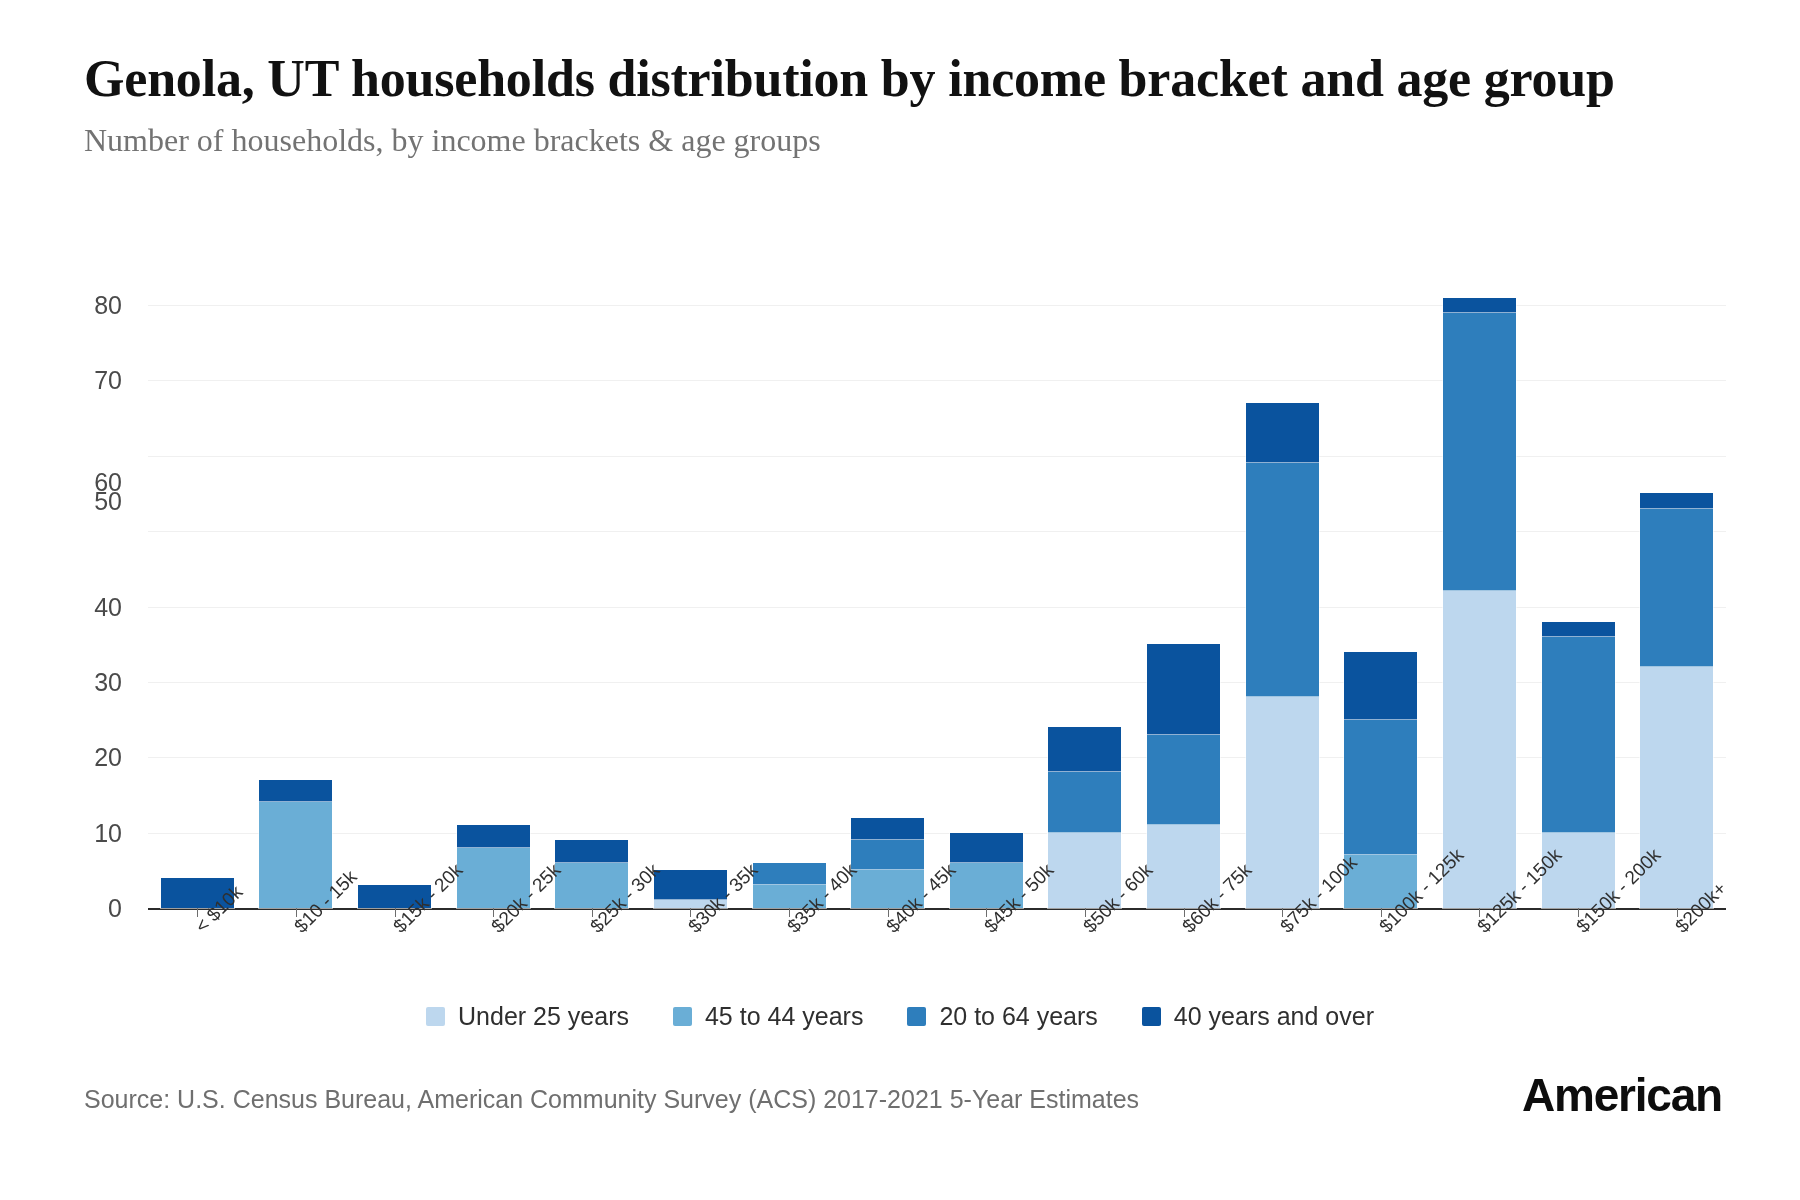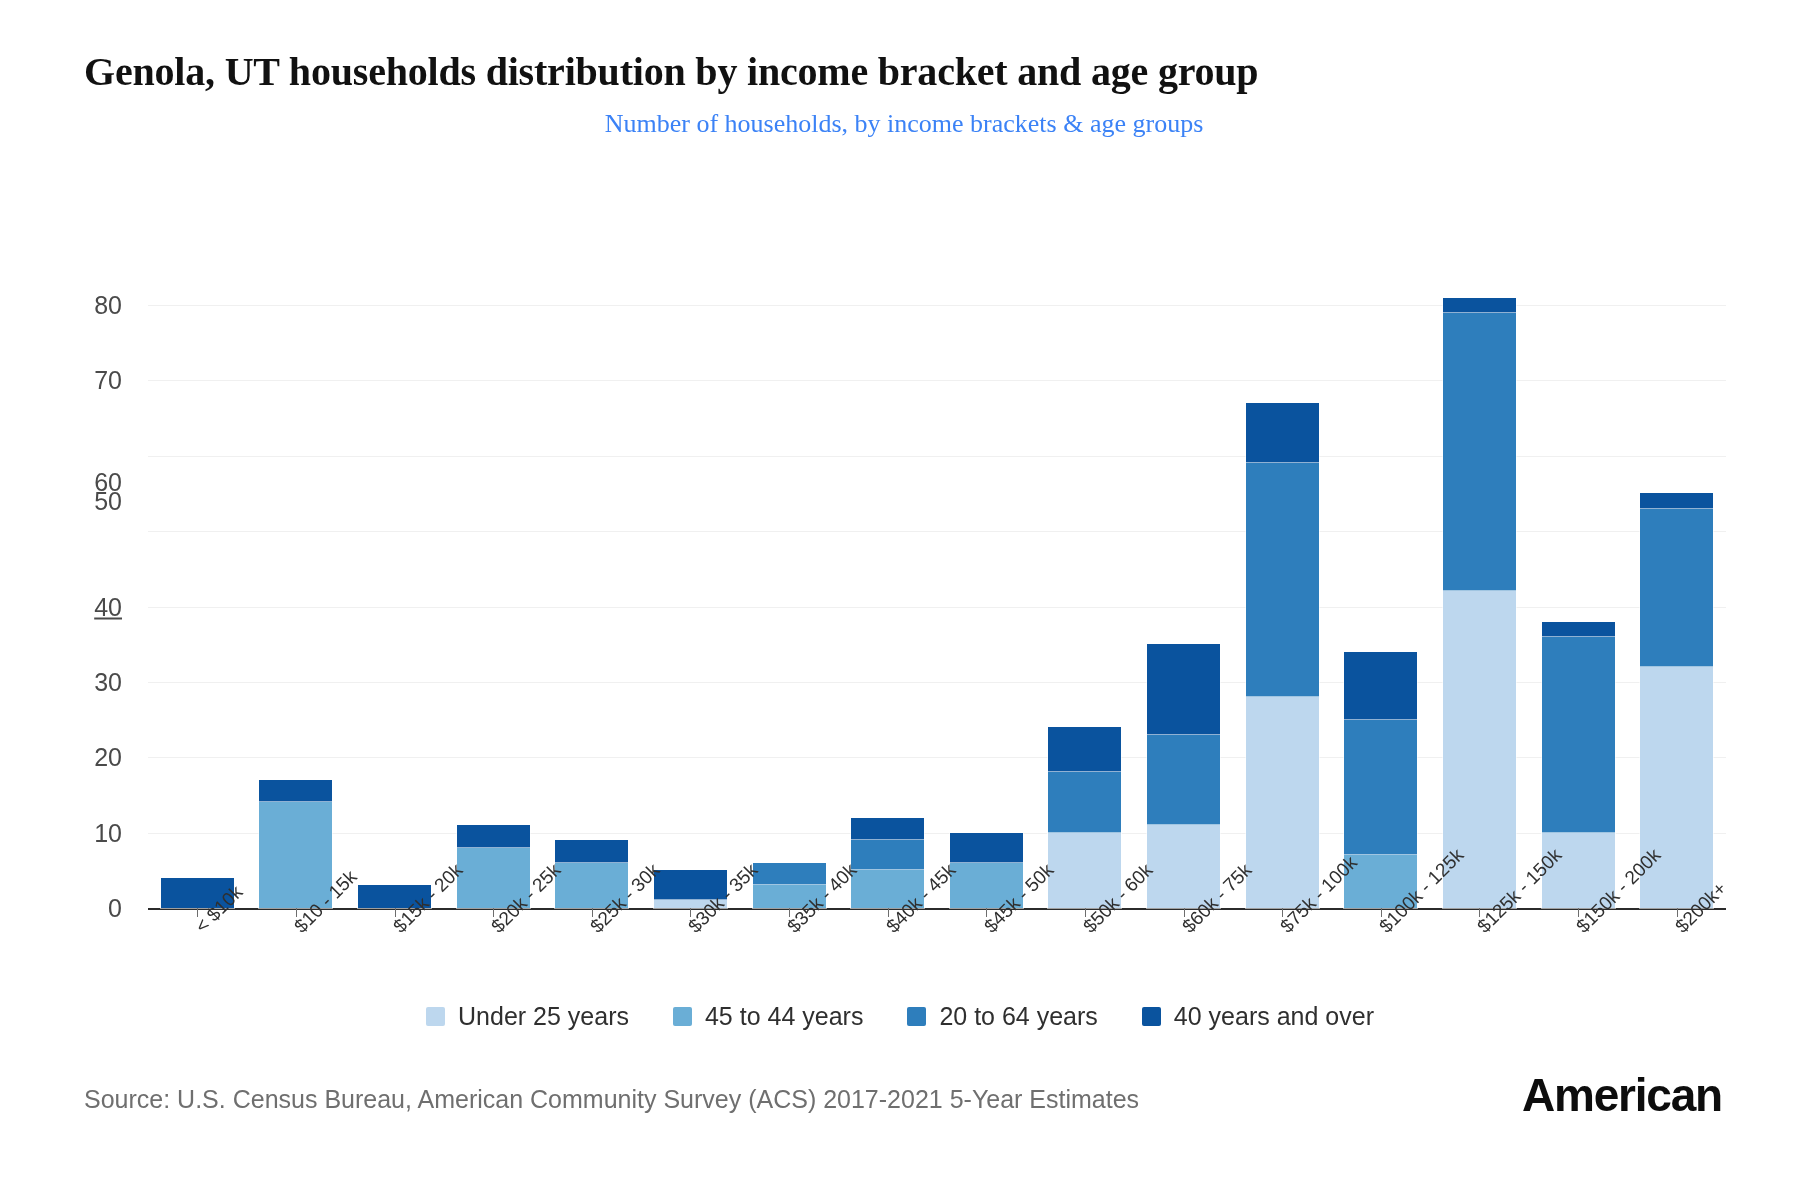--- a/index.html
+++ b/index.html
@@ -18,37 +18,36 @@
 
   
   .header {
     position: absolute;
     left: 84px;
     top: 50px;
     width: 1640px;
   }
   .chart-title {
     font-family: "Liberation Serif", serif;
-    font-size: 40px;
+    font-size: 52px;
     font-weight: 700;
     color: #111111;
     letter-spacing: -0.2px;
     line-height: 1.1;
     margin: 0;
     white-space: nowrap;
   }
   .chart-subtitle {
     font-family: "Liberation Serif", serif;
-    font-size: 26px;
+    font-size: 32px;
     font-weight: 400;
-    color: #3b82f6;
+    color: #737373;
     margin: 16px 0 0 0;
     line-height: 1.1;
     white-space: nowrap;
-    text-align: center;
   }
 
   
   .plot-wrap {
     position: absolute;
     left: 0;
     top: 0;
     width: 1800px;
     height: 1200px;
   }
@@ -183,21 +182,21 @@
       <div class="gridline" style="top: 531.125px; left: 148px; width: 1578px;"></div>
       <div class="gridline" style="top: 455.75px; left: 148px; width: 1578px;"></div>
       <div class="gridline" style="top: 380.375px; left: 148px; width: 1578px;"></div>
       <div class="gridline" style="top: 305px; left: 148px; width: 1578px;"></div>
     </div>
   <div id="yticks">
       <div class="ytick-label" style="top: 908px;">0</div>
       <div class="ytick-label" style="top: 832.625px;">10</div>
       <div class="ytick-label" style="top: 757.25px;">20</div>
       <div class="ytick-label" style="top: 681.875px;">30</div>
-      <div class="ytick-label" style="top: 606.5px; text-decoration: underline;">40</div>
+      <div class="ytick-label" style="top: 606.5px;">40</div>
       <div class="ytick-label" style="top: 501px;">50</div>
       <div class="ytick-label" style="top: 482px;">60</div>
       <div class="ytick-label" style="top: 380.375px;">70</div>
       <div class="ytick-label" style="top: 305px;">80</div>
     </div>
   <div class="axis-line"></div>
   <div class="plot" id="plot">
       <div class="bar-group" title="&lt; $10k" style="left: 12.8212px; width: 72.9825px;">
         <div class="seg" title="65 years and over: 4" style="height: 30.15px; background: rgb(10, 83, 158);"></div>
       </div>

